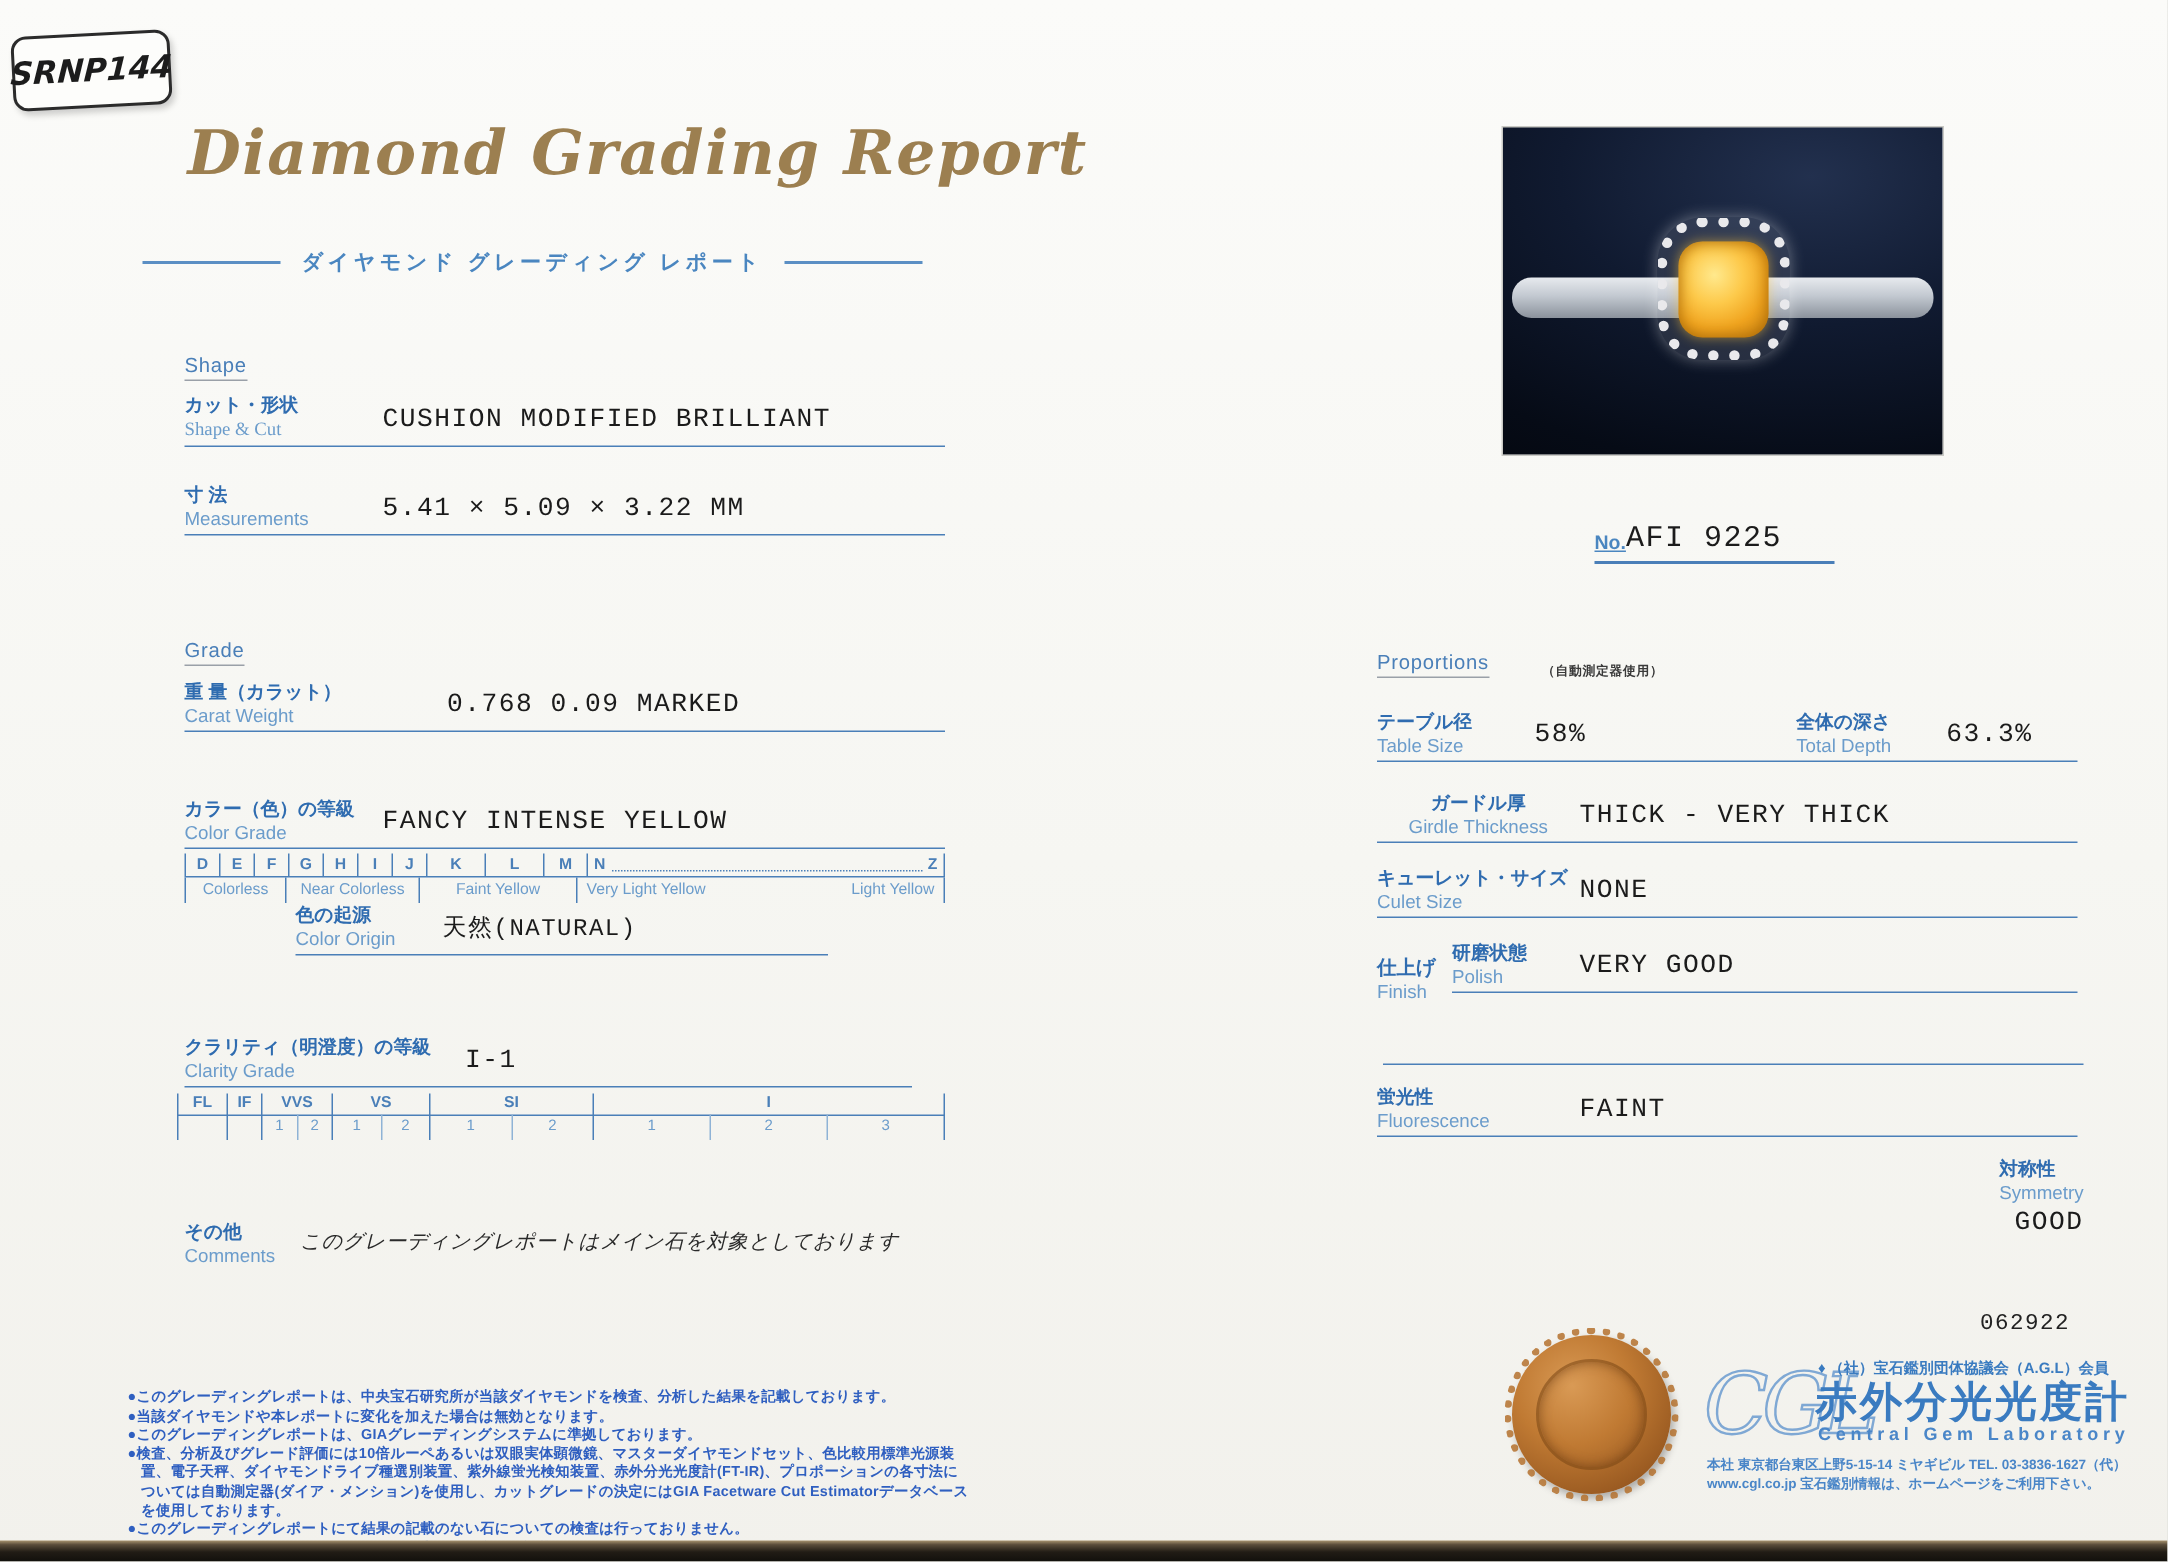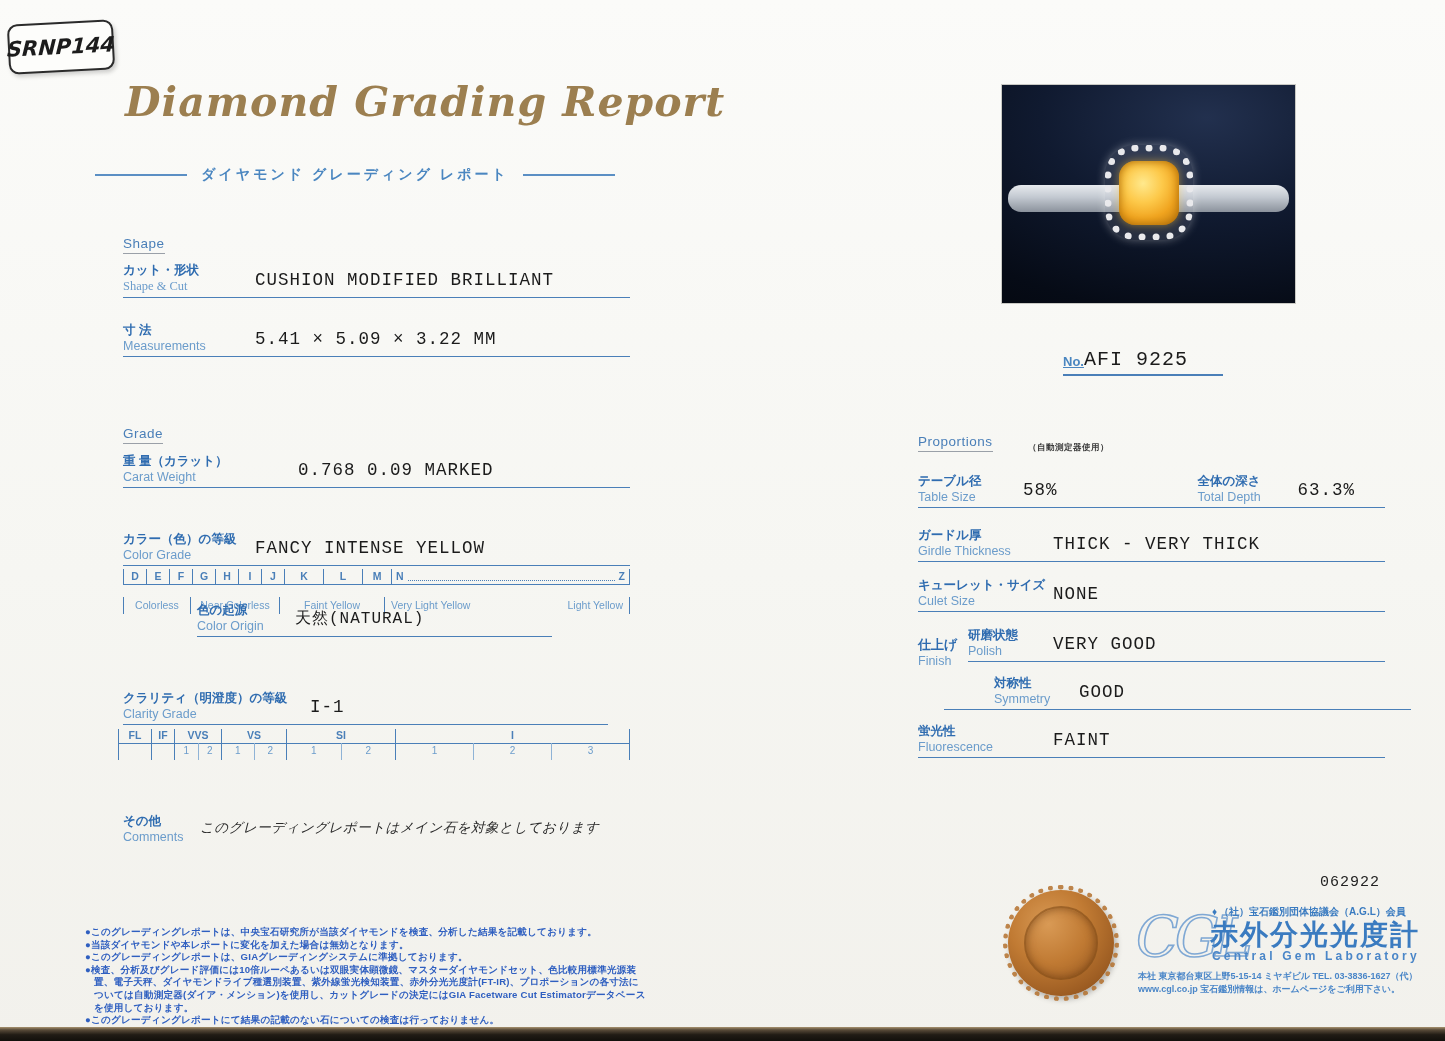--- a/index.html
+++ b/index.html
@@ -39,21 +39,21 @@
 
   
   .cscale{position:absolute;left:123px;top:569px;width:507px;}
   .cs-top{display:flex;border-bottom:1.6px solid #4a7fb8;height:15px;}
   .cs-top .c{border-left:1.2px solid #4a7fb8;text-align:center;font-size:10.5px;color:#4a7fb8;font-weight:bold;line-height:15px;}
   .cs-top .c:last-child{border-right:1.2px solid #4a7fb8;}
   .w22{flex:0 0 22px;} .w38{flex:0 0 38px;} .w28{flex:0 0 28px;}
   .cs-nz{flex:1;display:flex;align-items:center;padding:0 4px;border-left:1.2px solid #4a7fb8;}
   .cs-nz .leader{flex:1;border-bottom:1.4px dotted #4a7fb8;height:55%;margin:0 4px;}
   .cs-nz b{font-size:10.5px;color:#4a7fb8;}
-  .cs-bot{display:flex;height:17px;margin-top:12px;}
+  .cs-bot{display:flex;height:17px;}
   .cs-bot .g{border-left:1.2px solid #4a7fb8;text-align:center;font-size:10.5px;color:#6b9ccb;line-height:17px;white-space:nowrap;overflow:visible;}
   .cs-bot .g:last-child{border-right:1.2px solid #4a7fb8;}
   .g1{flex:0 0 66px;} .g2{flex:0 0 88px;} .g3{flex:0 0 104px;}
   .g4{flex:1;display:flex;justify-content:space-between;padding:0 6px;}
 
   
   .kscale{position:absolute;left:118px;top:729px;width:512px;height:31px;display:flex;}
   .kscale::before{content:"";position:absolute;left:0;right:0;top:14px;border-top:1.5px solid #4a7fb8;}
   .kcol{position:relative;border-left:1.3px solid #4a7fb8;display:flex;flex-direction:column;}
   .kcol:last-child{border-right:1.3px solid #4a7fb8;}
@@ -303,21 +303,21 @@
     <div class="pair" style="margin-right:30px;">
       <div class="lbl" style="flex:0 0 90px;">
         <span class="jp">全体の深さ</span>
         <span class="en">Total Depth</span>
       </div>
       <div class="val">63.3%</div>
     </div>
   </div>
 
   <div class="field" style="left:918px;top:520px;width:467px;height:42px;">
-    <div class="lbl" style="flex:0 0 135px;">
+    <div class="lbl" style="flex:0 0 135px;text-align:center;">
       <span class="jp">ガードル厚</span>
       <span class="en">Girdle Thickness</span>
     </div>
     <div class="val">THICK - VERY THICK</div>
   </div>
 
   <div class="field" style="left:918px;top:573px;width:467px;height:39px;">
     <div class="lbl" style="flex:0 0 135px;">
       <span class="jp">キューレット・サイズ</span>
       <span class="en">Culet Size</span>
@@ -331,21 +331,21 @@
   </div>
 
   <div class="field" style="left:968px;top:622px;width:417px;height:40px;">
     <div class="lbl" style="flex:0 0 85px;">
       <span class="jp">研磨状態</span>
       <span class="en">Polish</span>
     </div>
     <div class="val">VERY GOOD</div>
   </div>
 
-  <div class="field" style="left:944px;top:670px;width:467px;height:40px;">
+  <div class="field" style="left:922px;top:670px;width:467px;height:40px;flex-direction:column;">
     <div class="lbl" style="flex:0 0 135px;padding-left:50px;box-sizing:border-box;">
       <span class="jp">対称性</span>
       <span class="en">Symmetry</span>
     </div>
     <div class="val">GOOD</div>
   </div>
 
   <div class="field" style="left:918px;top:718px;width:467px;height:40px;">
     <div class="lbl" style="flex:0 0 135px;">
       <span class="jp">蛍光性</span>

